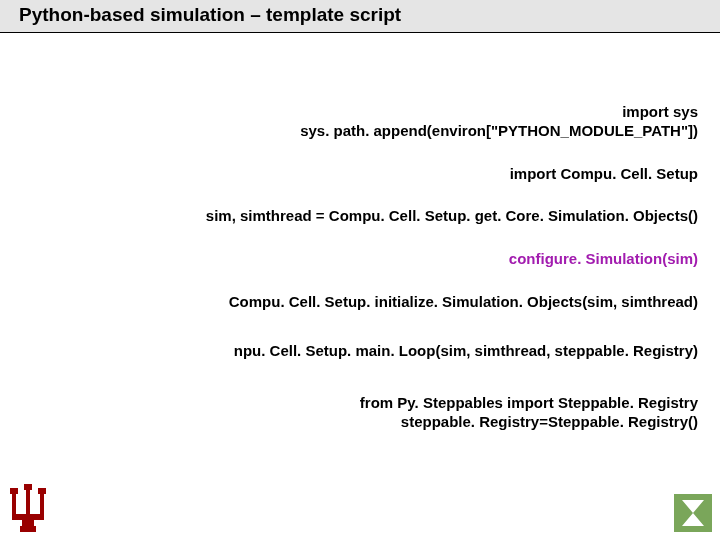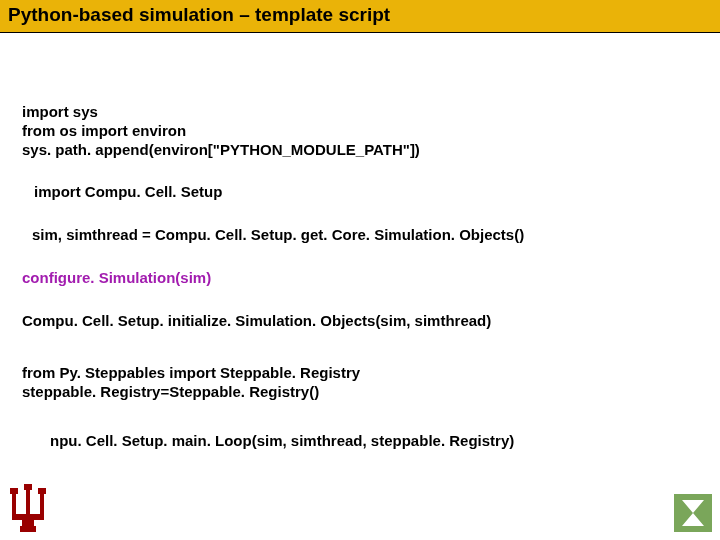--- a/index.html
+++ b/index.html
@@ -9,38 +9,38 @@
     background: #000;
     position: relative;
   }
   .slide {
     width: 720px;
     height: 540px;
     background: #fff;
     position: relative;
   }
   .title-bar {
-    background: #eab308;
-    padding: 4px 8px 6px 8px;
+    background: #e5e5e5;
+    padding: 4px 8px 6px 19px;
     border-bottom: 1px solid #000;
   }
   .title-bar span {
     font-size: 19px;
     font-weight: bold;
     color: #000;
   }
   .content {
     padding: 18px 22px 0 22px;
     font-size: 15px;
     line-height: 1.25;
     color: #000;
   }
   .block { margin-top: 40px; }
   .block.first { margin-top: 52px; }
-  .line { font-weight: bold; }
+  .line { font-weight: bold; text-align: right; }
   .red { color: #a21caf; }
   .logo-left {
     position: absolute;
     left: 6px;
     bottom: 6px;
     width: 44px;
     height: 52px;
   }
   .logo-right {
     position: absolute;
@@ -56,47 +56,46 @@
 <div class="slide">
 
   <div class="title-bar">
     <span>Python-based simulation – template script</span>
   </div>
 
   <div class="content">
 
     <div class="block first">
       <div class="line">import sys</div>
-      <div class="line">from os import environ</div>
       <div class="line">sys. path. append(environ["PYTHON_MODULE_PATH"])</div>
     </div>
 
     <div class="block" style="margin-top:24px;margin-left:12px;">
       <div class="line">import Compu. Cell. Setup</div>
     </div>
 
     <div class="block" style="margin-top:24px;margin-left:10px;">
       <div class="line">sim, simthread = Compu. Cell. Setup. get. Core. Simulation. Objects()</div>
     </div>
 
     <div class="block" style="margin-top:24px;">
       <div class="line red">configure. Simulation(sim)</div>
     </div>
 
     <div class="block" style="margin-top:24px;">
       <div class="line">Compu. Cell. Setup. initialize. Simulation. Objects(sim, simthread)</div>
     </div>
 
+    <div class="block" style="margin-top:30px; padding-left:28px;">
+      <div class="line">npu. Cell. Setup. main. Loop(sim, simthread, steppable. Registry)</div>
+    </div>
+
     <div class="block" style="margin-top:34px;">
       <div class="line">from Py. Steppables import Steppable. Registry</div>
       <div class="line">steppable. Registry=Steppable. Registry()</div>
-    </div>
-
-    <div class="block" style="margin-top:30px; padding-left:28px;">
-      <div class="line">npu. Cell. Setup. main. Loop(sim, simthread, steppable. Registry)</div>
     </div>
 
   </div>
 
   <div class="logo-left">
     <svg viewBox="0 0 44 52" width="44" height="52">
       <g fill="#990000">
         <rect x="4" y="6" width="8" height="6"></rect>
         <rect x="32" y="6" width="8" height="6"></rect>
         <rect x="6" y="12" width="4" height="22"></rect>

